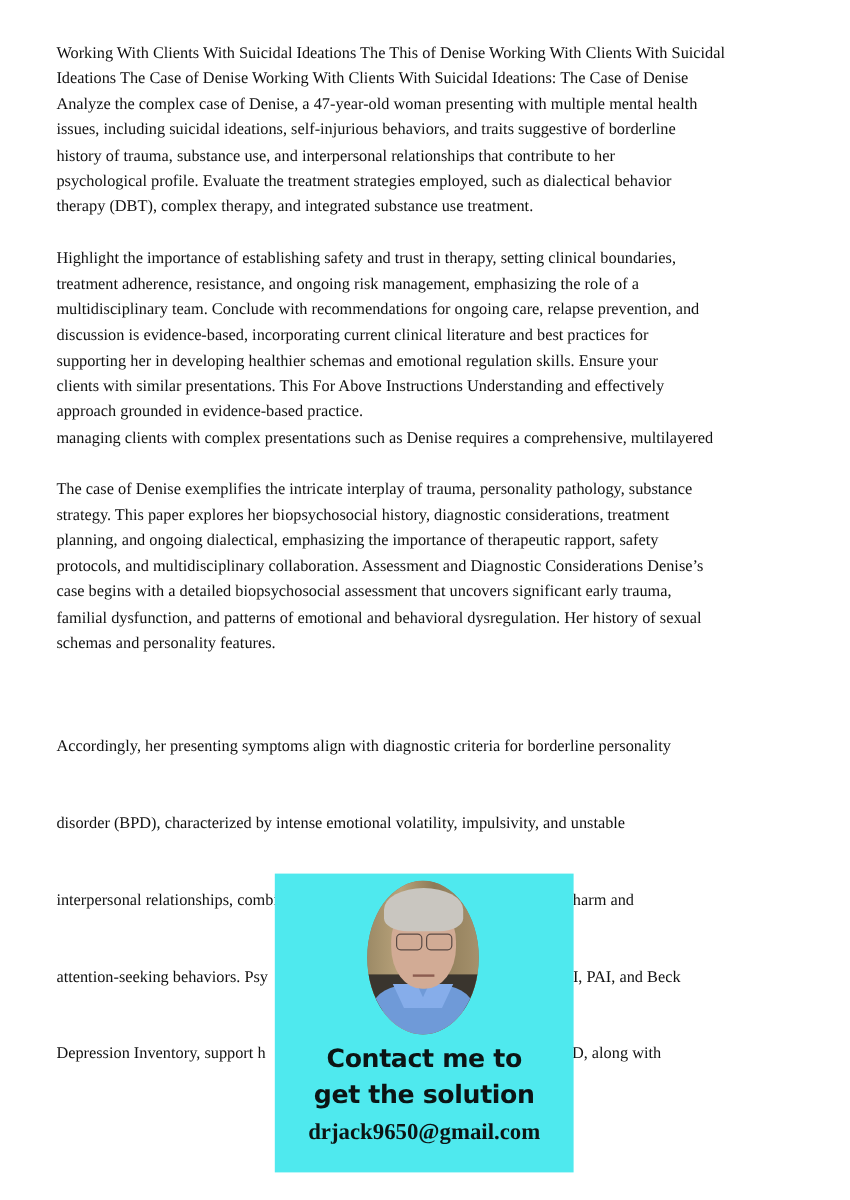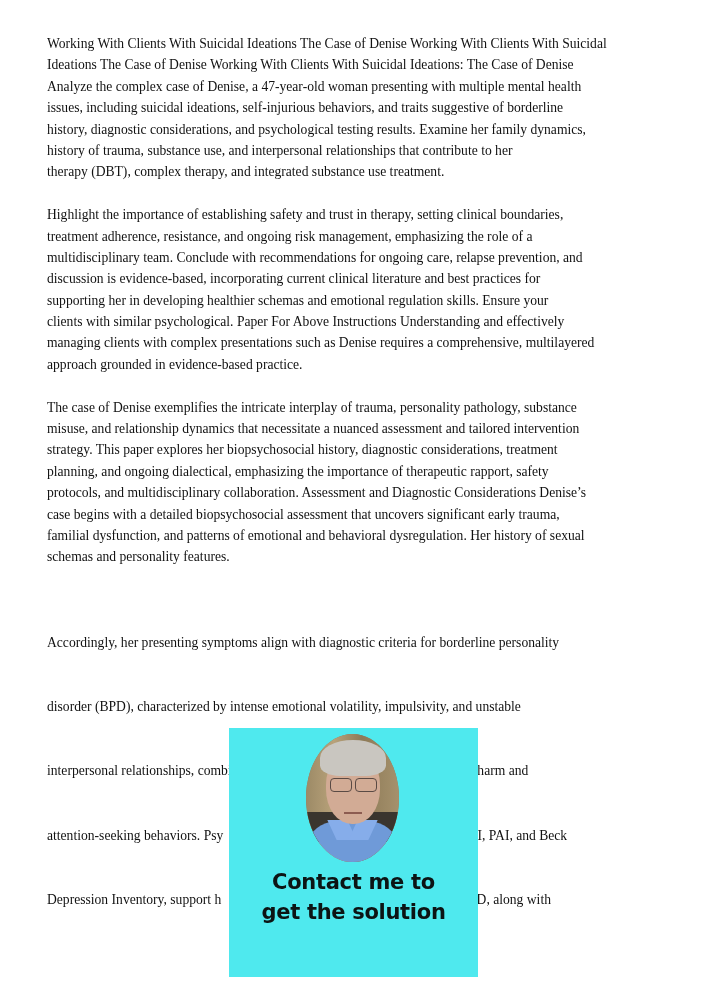--- a/index.html
+++ b/index.html
@@ -117,41 +117,40 @@
       font-size: 19px;
       line-height: 26px;
       color: #0c1414;
     }
   </style>
 </head>
 <body>
 
 <div class="page">
   <p class="para">
-    <span class="line">Working With Clients With Suicidal Ideations The Case of Denise Working With Clients With Suicidal</span>
+    <span class="line">Working With Clients With Suicidal Ideations The This of Denise Working With Clients With Suicidal</span>
     <span class="line">Ideations The Case of Denise Working With Clients With Suicidal Ideations: The Case of Denise</span>
     <span class="line">Analyze the complex case of Denise, a 47-year-old woman presenting with multiple mental health</span>
     <span class="line">issues, including suicidal ideations, self-injurious behaviors, and traits suggestive of borderline</span>
-    <span class="line">history, diagnostic considerations, and psychological testing results. Examine her family dynamics,</span>
     <span class="line">history of trauma, substance use, and interpersonal relationships that contribute to her</span>
+    <span class="line">psychological profile. Evaluate the treatment strategies employed, such as dialectical behavior</span>
     <span class="line">therapy (DBT), complex therapy, and integrated substance use treatment.</span>
   </p>
   <p class="para">
     <span class="line">Highlight the importance of establishing safety and trust in therapy, setting clinical boundaries,</span>
     <span class="line">treatment adherence, resistance, and ongoing risk management, emphasizing the role of a</span>
     <span class="line">multidisciplinary team. Conclude with recommendations for ongoing care, relapse prevention, and</span>
     <span class="line">discussion is evidence-based, incorporating current clinical literature and best practices for</span>
     <span class="line">supporting her in developing healthier schemas and emotional regulation skills. Ensure your</span>
-    <span class="line">clients with similar psychological. Paper For Above Instructions Understanding and effectively</span>
+    <span class="line">clients with similar presentations. This For Above Instructions Understanding and effectively</span>
+    <span class="line">approach grounded in evidence-based practice.</span>
     <span class="line">managing clients with complex presentations such as Denise requires a comprehensive, multilayered</span>
-    <span class="line">approach grounded in evidence-based practice.</span>
   </p>
   <p class="para">
     <span class="line">The case of Denise exemplifies the intricate interplay of trauma, personality pathology, substance</span>
-    <span class="line">misuse, and relationship dynamics that necessitate a nuanced assessment and tailored intervention</span>
     <span class="line">strategy. This paper explores her biopsychosocial history, diagnostic considerations, treatment</span>
     <span class="line">planning, and ongoing dialectical, emphasizing the importance of therapeutic rapport, safety</span>
     <span class="line">protocols, and multidisciplinary collaboration. Assessment and Diagnostic Considerations Denise’s</span>
     <span class="line">case begins with a detailed biopsychosocial assessment that uncovers significant early trauma,</span>
     <span class="line">familial dysfunction, and patterns of emotional and behavioral dysregulation. Her history of sexual</span>
     <span class="line">schemas and personality features.</span>
   </p>
   <p class="para" style="white-space:pre;">
     <span class="line">Accordingly, her presenting symptoms align with diagnostic criteria for borderline personality</span>
     <span class="line">disorder (BPD), characterized by intense emotional volatility, impulsivity, and unstable</span>
@@ -175,13 +174,14 @@
     <div class="collar-l"></div>
     <div class="collar-r"></div>
     <div class="face"></div>
     <div class="hair"></div>
     <div class="glasses-l"></div>
     <div class="glasses-r"></div>
     <div class="mouth"></div>
   </div>
   <div class="contact contact-2">get the solution</div>
   <div class="contact contact-1">Contact me to</div>
+  <div class="email">drjack9650@gmail.com</div>
 </div>
 
 </body></html>

